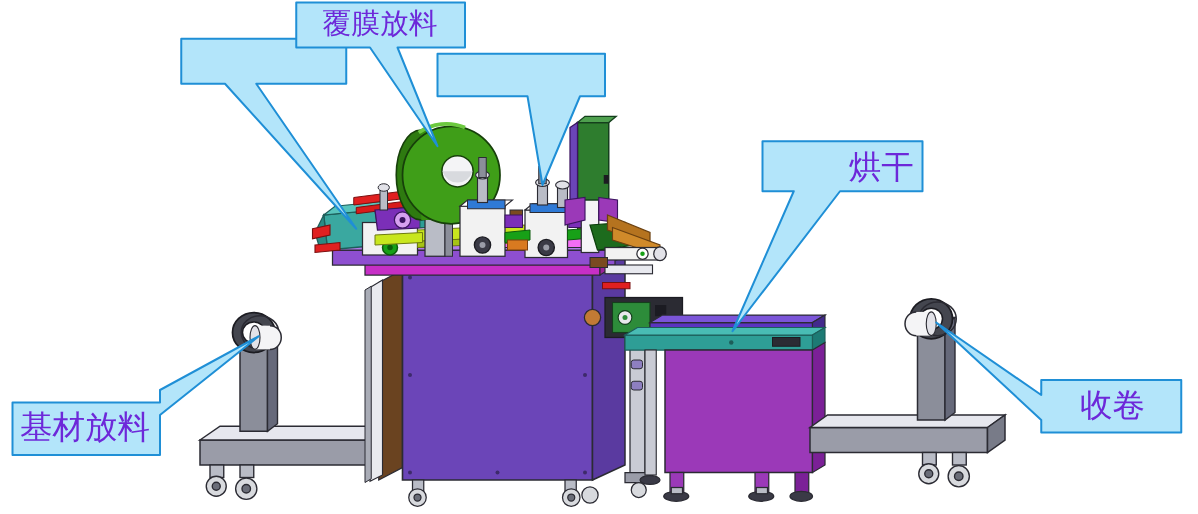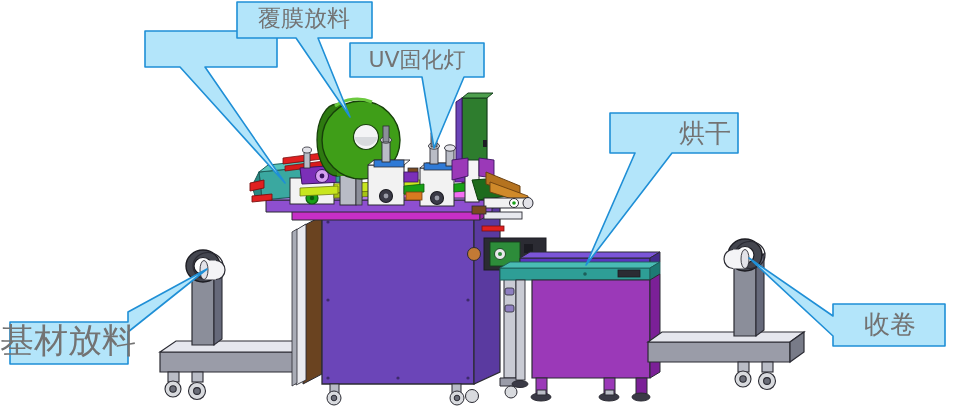--- a/index.html
+++ b/index.html
@@ -2,33 +2,33 @@
 <html><head>
 <meta charset="utf-8">
 <style>
   html,body{margin:0;padding:0;background:#fff;}
   body{font-family:"DejaVu Sans","Liberation Sans",sans-serif;}
   #stage{position:relative;width:958px;height:411px;background:#ffffff;overflow:hidden;}
   #art{position:absolute;left:0;top:0;width:958px;height:411px;}
   .callout-label{
     position:absolute;
     display:flex;align-items:center;justify-content:center;
-    color:#737373;
+    color:#6d28d9;
     font-family:"DejaVu Sans","Liberation Sans",sans-serif;
     font-weight:400;
     white-space:nowrap;
     pointer-events:none;
     letter-spacing:0px;
   }
   #lbl-coating{left:152px;top:33px;width:118px;height:31px;font-size:23px;}
   #lbl-film{left:240px;top:3px;width:128px;height:31px;font-size:23px;}
   #lbl-uv{left:356px;top:45px;width:122px;height:29px;font-size:22px;}
   #lbl-dry{left:612px;top:116px;width:124px;height:34px;font-size:26px;padding-left:31px;}
   #lbl-rewind{left:838px;top:307px;width:104px;height:34px;font-size:26px;}
-  #lbl-unwind{left:12px;top:324px;width:112px;height:34px;font-size:34px;font-family:Liberation Mono, monospace;}
+  #lbl-unwind{left:12px;top:324px;width:112px;height:34px;font-size:26px;font-family:Liberation Mono, monospace;}
 </style>
 </head>
 <body>
 
 <div id="stage">
 
   <svg id="art" viewBox="0 0 958 411" xmlns="http://www.w3.org/2000/svg">
 
     <g>
 
@@ -309,18 +309,17 @@
       <path d="M 833,304 L 945,304 L 945,346 L 833,346 L 833,336 L 749,258 L 833,316 Z" fill="#b3e5fa" stroke="#1f8fd6" stroke-width="1.6" stroke-linejoin="round"></path>
     </g>
 
     <g>
       <path d="M 10,322 L 128,322 L 128,312 L 207,269 L 128,332 L 128,364 L 10,364 Z" fill="#b3e5fa" stroke="#1f8fd6" stroke-width="1.6" stroke-linejoin="round"></path>
     </g>
 
   </svg>
 
   <div class="callout-label" id="lbl-film">覆膜放料</div>
-  <div class="callout-label" id="lbl-uv">UV固化灯</div>
   <div class="callout-label" id="lbl-dry">烘干</div>
   <div class="callout-label" id="lbl-rewind">收卷</div>
   <div class="callout-label" id="lbl-unwind">基材放料</div>
 
 </div>
 
 </body></html>

